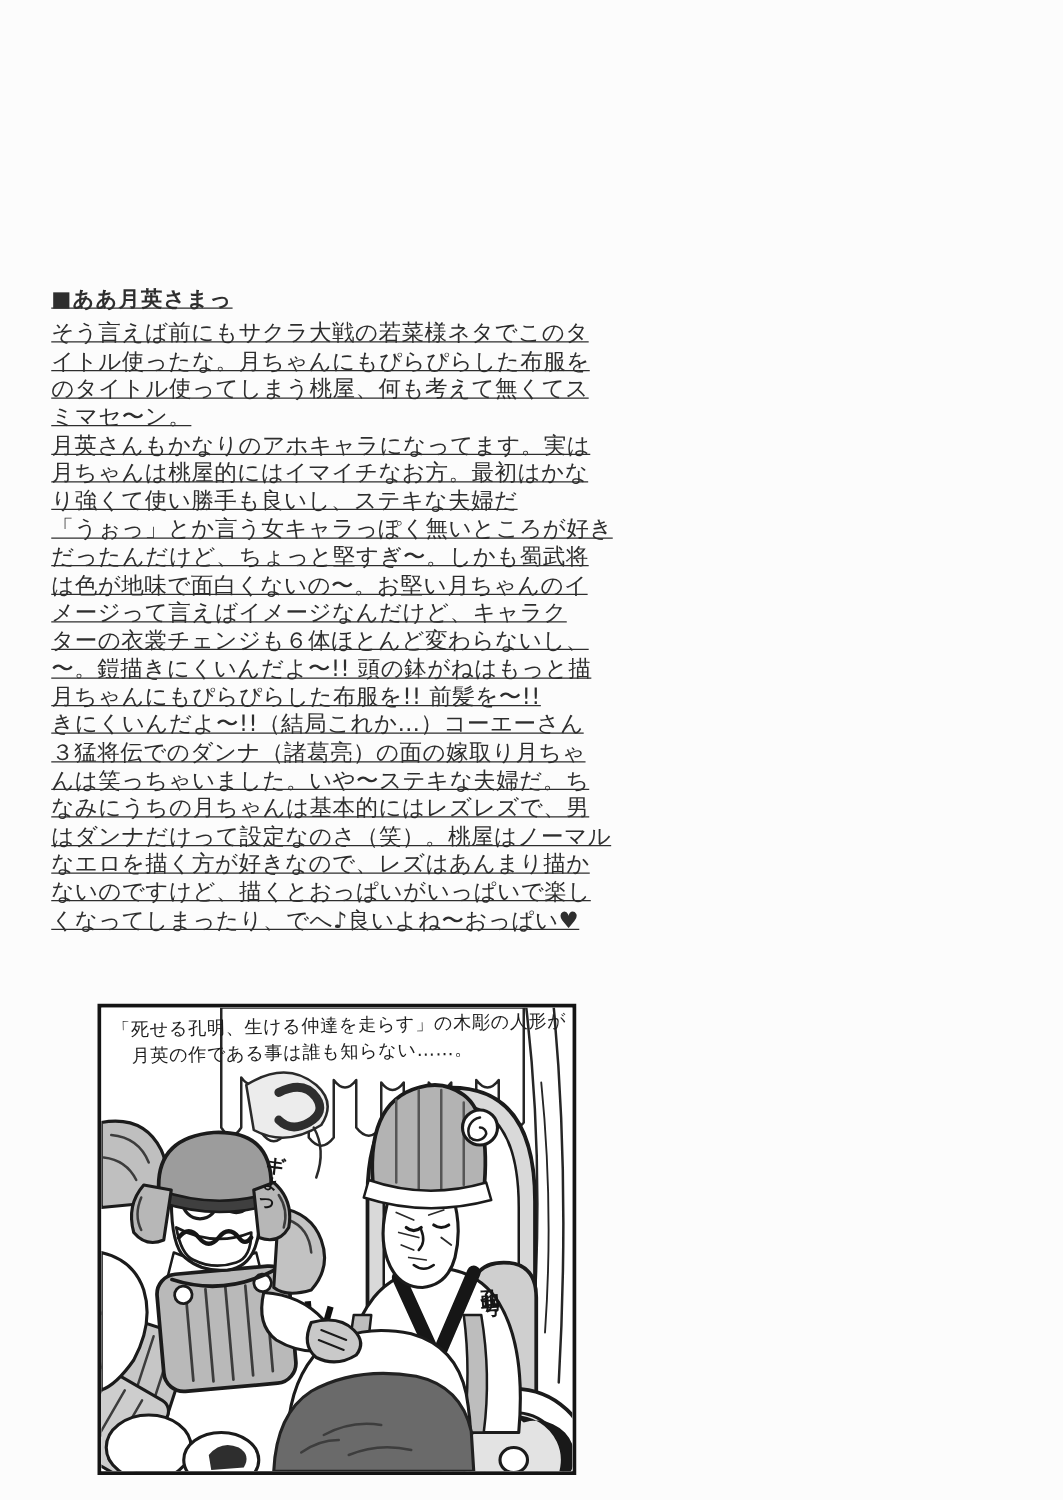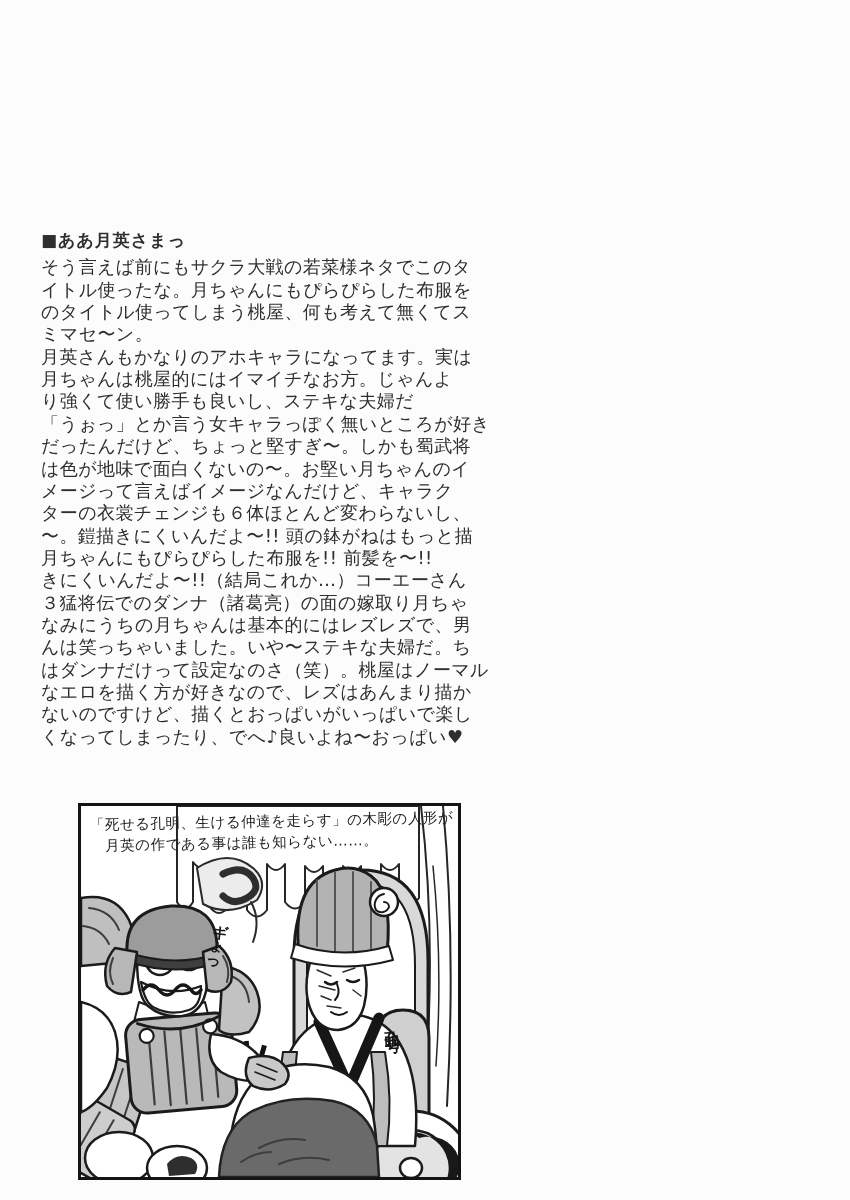--- a/index.html
+++ b/index.html
@@ -1,21 +1,21 @@
 <!DOCTYPE html>
 <html><head>
 <meta charset="utf-8">
 <style>
   html,body{margin:0;padding:0;}
   body{
     width:850px;height:1200px;position:relative;overflow:hidden;
     background:#fcfcfc;color:#2e2e2e;
     font-family:"DejaVu Sans",sans-serif;
   }
-  .text-block{position:absolute;left:41px;top:229px;width:424px;}
+  .text-block{position:absolute;left:41px;top:229px;width:424px;text-decoration:underline;}
   .heading{font-size:17px;font-weight:600;letter-spacing:1px;line-height:22.4px;margin:0 0 5px 0;}
   .tline{font-size:18px;line-height:22.35px;letter-spacing:0.4px;white-space:nowrap;}
   .panel{
     position:absolute;left:38px;top:787px;width:383px;height:377px;
     box-sizing:border-box;border:3px solid #141414;background:#ffffff;overflow:hidden;
   }
   .panel svg{position:absolute;left:0;top:0;width:377px;height:371px;}
   .caption{
     position:absolute;left:9px;top:5px;transform:rotate(-1.2deg);
     font-size:14.5px;line-height:21px;letter-spacing:0.5px;color:#1e1e1e;font-weight:500;
@@ -37,33 +37,33 @@
 
   <section class="text-block">
     <h2 class="heading">■ああ月英さまっ</h2>
     <div>
 
     <div class="tline">そう言えば前にもサクラ大戦の若菜様ネタでこのタ</div>
         <div class="tline">イトル使ったな。月ちゃんにもぴらぴらした布服を</div>
         <div class="tline">のタイトル使ってしまう桃屋、何も考えて無くてス</div>
         <div class="tline">ミマセ〜ン。</div>
         <div class="tline">月英さんもかなりのアホキャラになってます。実は</div>
-        <div class="tline">月ちゃんは桃屋的にはイマイチなお方。じゃんよ</div>
+        <div class="tline">月ちゃんは桃屋的にはイマイチなお方。最初はかな</div>
         <div class="tline">り強くて使い勝手も良いし、ステキな夫婦だ</div>
         <div class="tline">「うぉっ」とか言う女キャラっぽく無いところが好き</div>
         <div class="tline">だったんだけど、ちょっと堅すぎ〜。しかも蜀武将</div>
         <div class="tline">は色が地味で面白くないの〜。お堅い月ちゃんのイ</div>
         <div class="tline">メージって言えばイメージなんだけど、キャラク</div>
         <div class="tline">ターの衣裳チェンジも６体ほとんど変わらないし、</div>
         <div class="tline">〜。鎧描きにくいんだよ〜!! 頭の鉢がねはもっと描</div>
         <div class="tline">月ちゃんにもぴらぴらした布服を!! 前髪を〜!!</div>
         <div class="tline">きにくいんだよ〜!!（結局これか…）コーエーさん</div>
         <div class="tline">３猛将伝でのダンナ（諸葛亮）の面の嫁取り月ちゃ</div>
+        <div class="tline">んは笑っちゃいました。いや〜ステキな夫婦だ。ち</div>
         <div class="tline">なみにうちの月ちゃんは基本的にはレズレズで、男</div>
-        <div class="tline">んは笑っちゃいました。いや〜ステキな夫婦だ。ち</div>
         <div class="tline">はダンナだけって設定なのさ（笑）。桃屋はノーマル</div>
         <div class="tline">なエロを描く方が好きなので、レズはあんまり描か</div>
         <div class="tline">ないのですけど、描くとおっぱいがいっぱいで楽し</div>
         <div class="tline">くなってしまったり、でへ♪良いよね〜おっぱい♥</div>
       </div>
   </section>
 
   <figure class="panel">
     <svg viewBox="0 0 377 371" stroke-linecap="round" stroke-linejoin="round">
 

